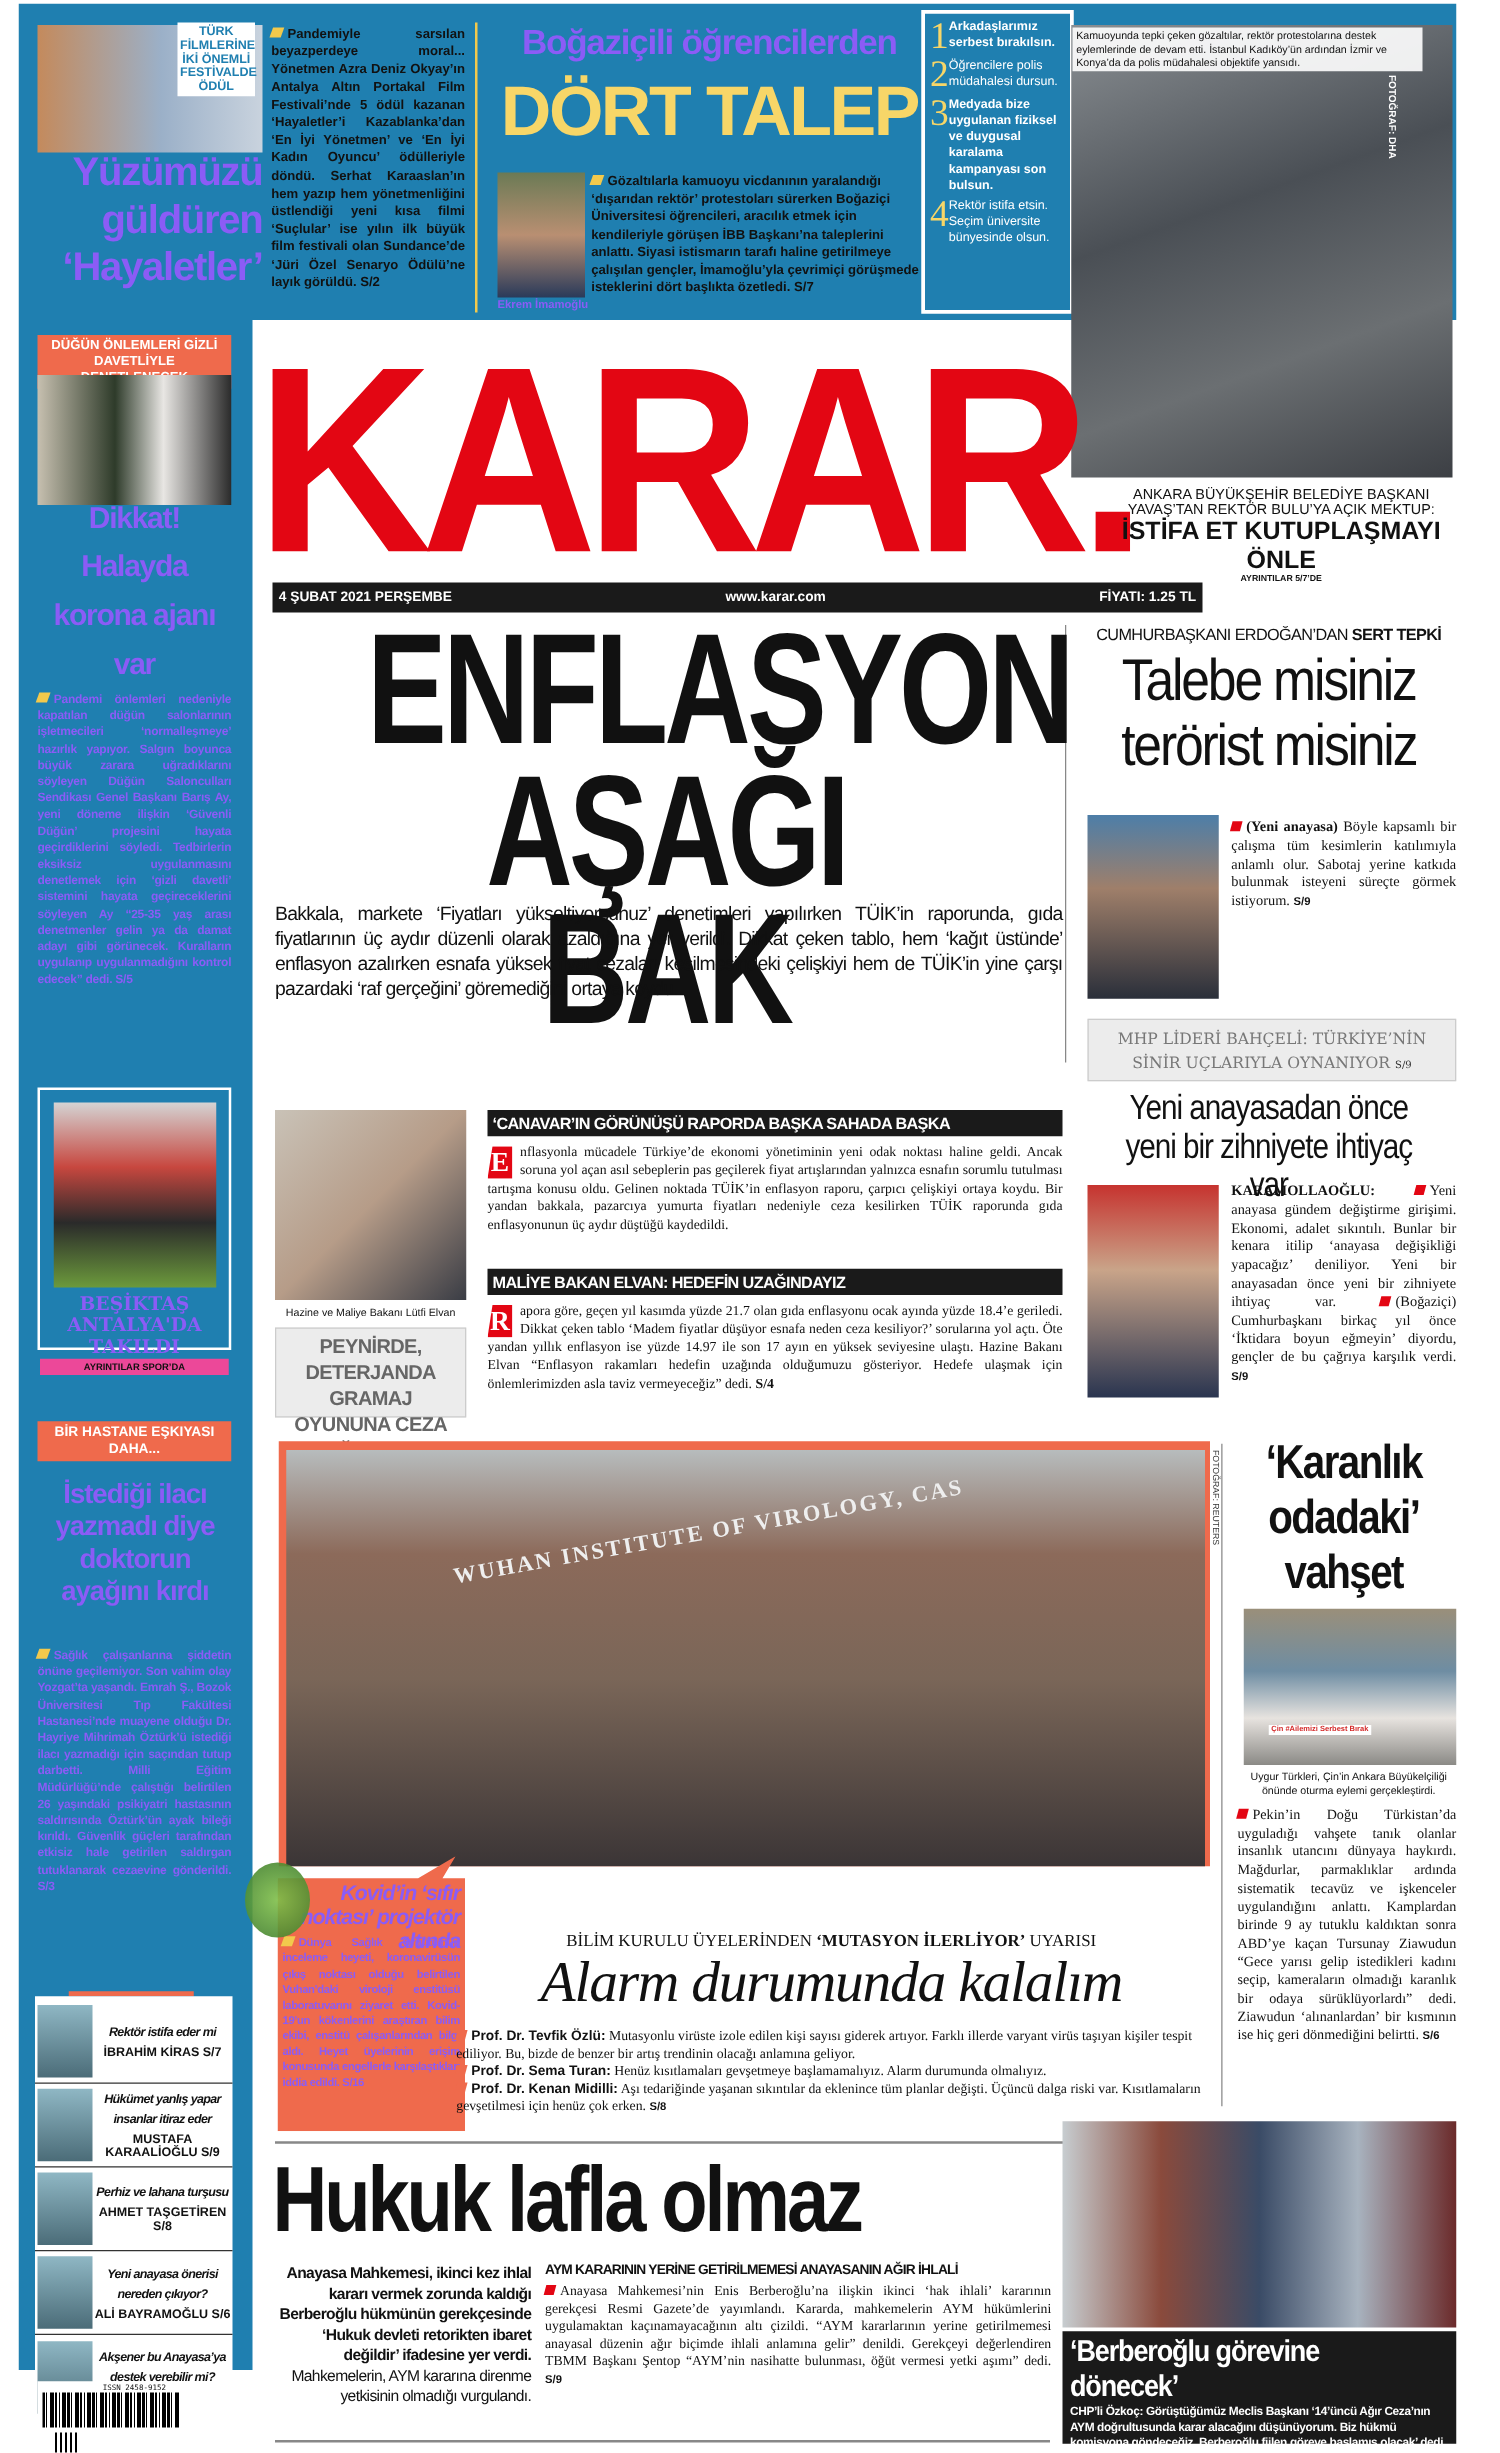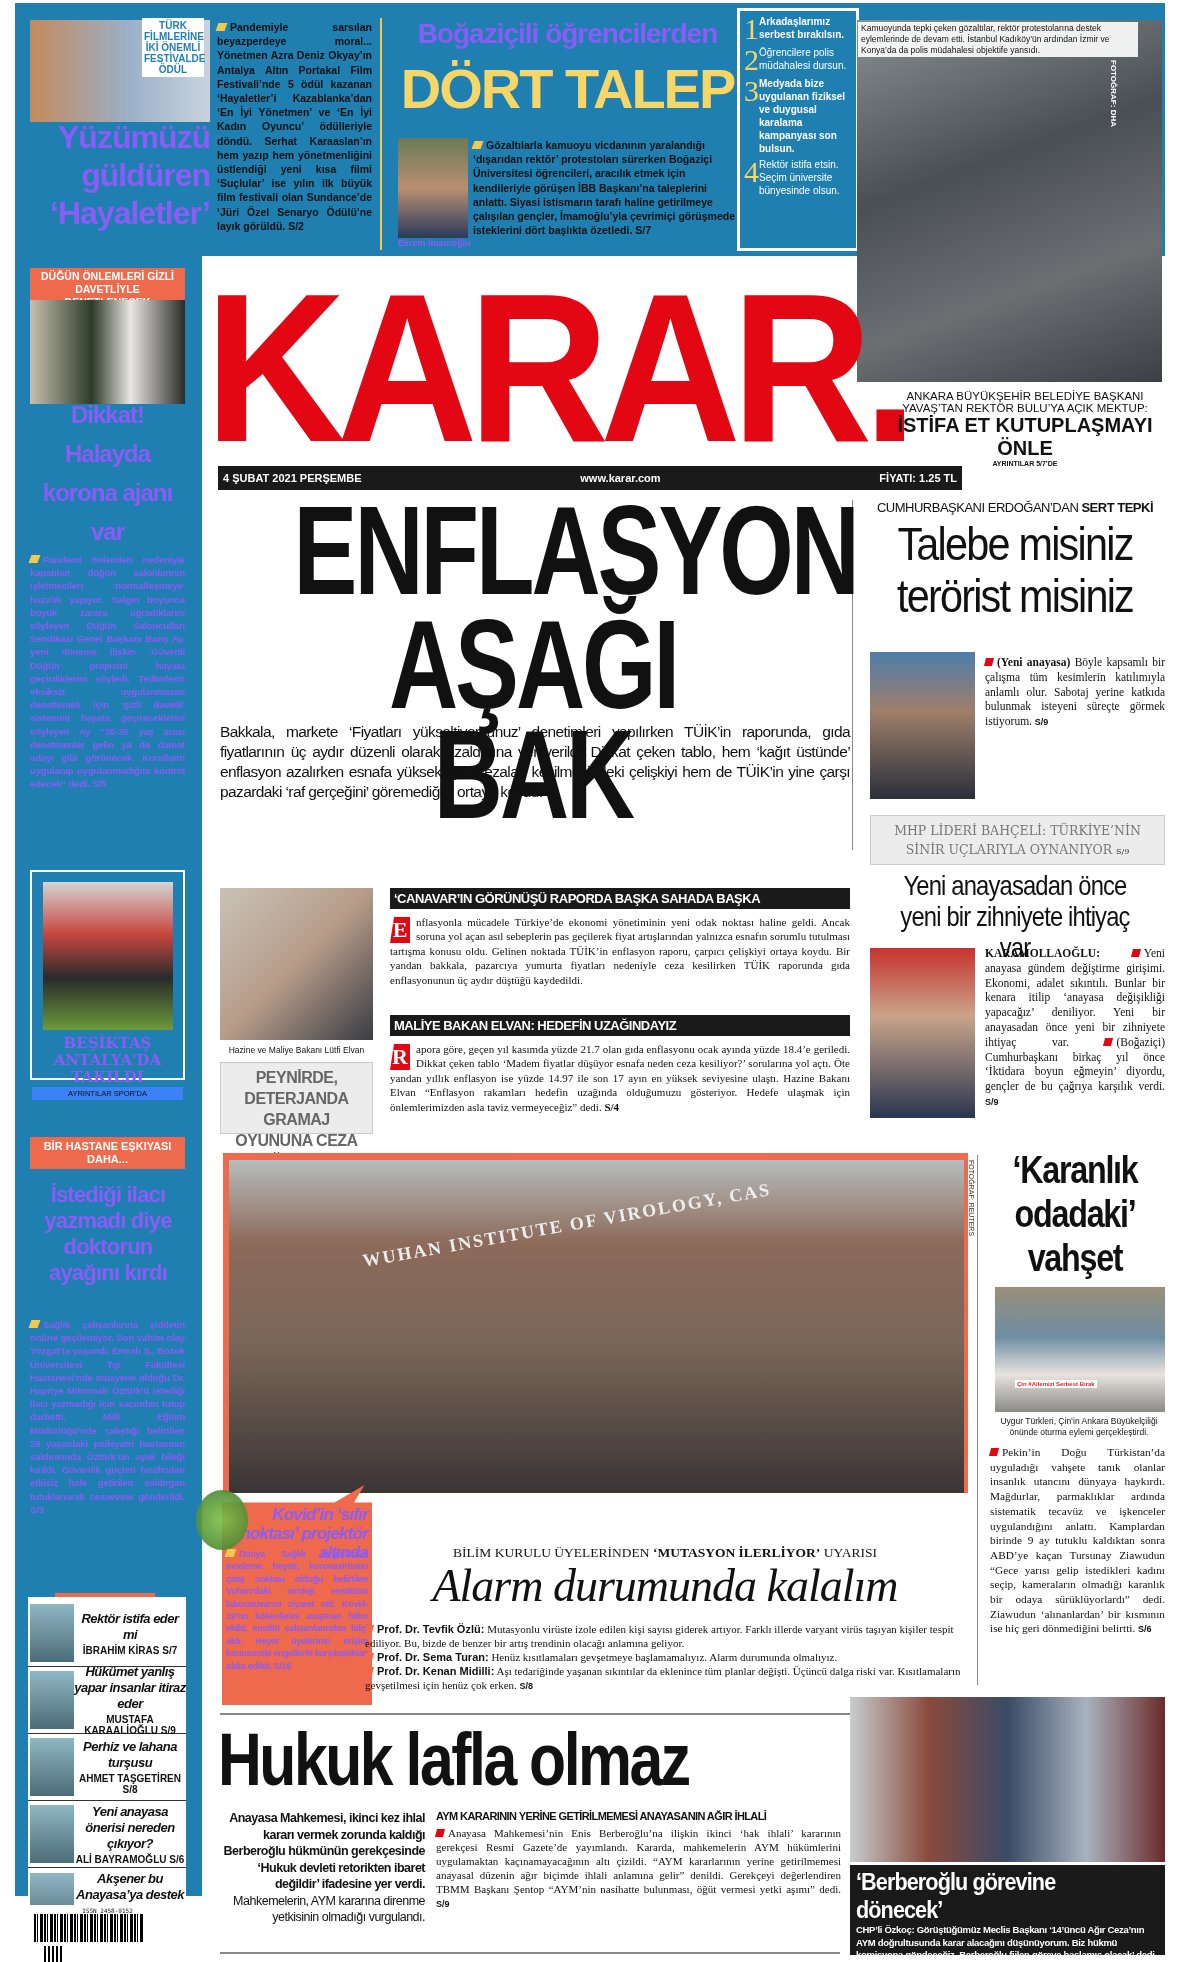--- a/index.html
+++ b/index.html
@@ -11,21 +11,21 @@
 .bul{display:inline-block;width:9px;height:8px;background:#f2c94c;margin-right:4px;transform:skewX(-20deg)}
 .rbul{display:inline-block;width:8px;height:8px;background:#e30613;margin-right:4px;transform:skewX(-15deg)}
 .wtxt{color:#8b5cf6;font-weight:bold}
 .label-red{background:#ef6a4c;color:#fff;font-weight:bold;text-align:center}
 .bar{background:#1a1a1a;color:#fff;font-weight:bold}
 .just{text-align:justify}
 .dropcap{float:left;background:#e30613;color:#fff;font-weight:bold;font-family:"Liberation Serif",serif;font-size:22px;line-height:26px;width:20px;text-align:center;margin:2px 6px 0 0;clip-path:polygon(0 100%,20% 0,100% 0,100% 100%)}
 .col-item{display:flex;align-items:center;border-bottom:1px solid #333;position:relative;height:67px}
 .col-item .face{width:44px;height:58px;background:linear-gradient(#8fb7c4,#4b6c78);margin-left:2px;flex:none}
 .col-item .txt{flex:1;text-align:center}
-.col-item .t{font-style:italic;font-weight:bold;font-size:13px;line-height:16px;letter-spacing:-0.5px}
+.col-item .t{font-style:italic;font-weight:bold;font-size:10px;line-height:16px;letter-spacing:-0.5px}
 .col-item .a{font-weight:bold;font-size:10px;margin-top:2px}
 </style>
 </head>
 <body>
 
 <div class="abs blue" style="left:15px;top:3px;width:1150px;height:253px"></div>
 <div class="abs blue" style="left:15px;top:256px;width:187px;height:1640px"></div>
 
 <div class="abs photo" style="left:30px;top:20px;width:180px;height:102px;background:linear-gradient(90deg,#c48a5c,#9bb0c8 55%,#c9d3de)"></div>
 <div class="abs" style="left:142px;top:18px;width:62px;background:#fff;color:#1f7fb0;font-weight:bold;font-size:10px;line-height:11px;text-align:center;padding:2px">TÜRK FİLMLERİNE İKİ ÖNEMLİ FESTİVALDE ÖDÜL</div>
@@ -145,21 +145,21 @@
 </div>
 
 <div class="abs label-red" style="left:30px;top:268px;width:155px;font-size:10.5px;line-height:13px;padding:2px">DÜĞÜN ÖNLEMLERİ GİZLİ DAVETLİYLE DENETLENECEK</div>
 <div class="abs photo" style="left:30px;top:300px;width:155px;height:104px;background:linear-gradient(90deg,#c7c0b0,#2e3b2a 40%,#e8e6e3 65%,#2b2b2b)"></div>
 <div class="abs wtxt" style="left:30px;top:395px;width:155px;text-align:center;font-size:24px;line-height:39px;letter-spacing:-1px">Dikkat! Halayda korona ajanı var</div>
 <div class="abs wtxt just" style="left:30px;top:553px;width:155px;font-size:9.6px;line-height:13.2px;letter-spacing:-0.2px"><span class="bul"></span><span>Pandemi önlemleri nedeniyle kapatılan düğün salonlarının işletmecileri ‘normalleşmeye’ hazırlık yapıyor. Salgın boyunca büyük zarara uğradıklarını söyleyen Düğün Salonculları Sendikası Genel Başkanı Barış Ay, yeni döneme ilişkin ‘Güvenli Düğün’ projesini hayata geçirdiklerini söyledi. Tedbirlerin eksiksiz uygulanmasını denetlemek için ‘gizli davetli’ sistemini hayata geçireceklerini söyleyen Ay “25-35 yaş arası denetmenler gelin ya da damat adayı gibi görünecek. Kuralların uygulanıp uygulanmadığını kontrol edecek” dedi. S/5</span></div>
 
 <div class="abs" style="left:30px;top:870px;width:155px;height:210px;border:2px solid #fff;background:#1f7fb0"></div>
 <div class="abs photo" style="left:43px;top:882px;width:130px;height:148px;background:linear-gradient(#d4d4d4,#c7473f 35%,#2a2a2a 65%,#6c9a3c)"></div>
 <div class="abs wtxt" style="left:32px;top:1035px;width:151px;text-align:center;font-family:'DejaVu Serif',serif;font-size:15px;line-height:17px">BEŞİKTAŞ ANTALYA'DA TAKILDI</div>
-<div class="abs" style="left:32px;top:1087px;width:151px;background:#3b82f6;text-align:center;font-size:7.5px;font-weight:normal;padding:2px">AYRINTILAR SPOR’DA</div>
+<div class="abs" style="left:32px;top:1087px;width:151px;background:#ec4899;text-align:center;font-size:7.5px;font-weight:bold;padding:2px">AYRINTILAR SPOR’DA</div>
 
 <div class="abs label-red" style="left:30px;top:1137px;width:155px;font-size:11px;line-height:13px;padding:3px 10px">BİR HASTANE EŞKIYASI DAHA...</div>
 <div class="abs wtxt" style="left:28px;top:1182px;width:160px;text-align:center;font-size:22px;line-height:26px;letter-spacing:-0.8px">İstediği ilacı yazmadı diye doktorun ayağını kırdı</div>
 <div class="abs wtxt just" style="left:30px;top:1318px;width:155px;font-size:9.6px;line-height:13.2px;letter-spacing:-0.2px"><span class="bul"></span><span>Sağlık çalışanlarına şiddetin önüne geçilemiyor. Son vahim olay Yozgat’ta yaşandı. Emrah Ş., Bozok Üniversitesi Tıp Fakültesi Hastanesi’nde muayene olduğu Dr. Hayriye Mihrimah Öztürk’ü istediği ilacı yazmadığı için saçından tutup darbetti. Milli Eğitim Müdürlüğü’nde çalıştığı belirtilen 26 yaşındaki psikiyatri hastasının saldırısında Öztürk’ün ayak bileği kırıldı. Güvenlik güçleri tarafından etkisiz hale getirilen saldırgan tutuklanarak cezaevine gönderildi. S/3</span></div>
 
 <div class="abs" style="left:55px;top:1593px;width:100px;height:4px;background:#ef6a4c"></div>
 <div class="abs" style="left:28px;top:1597px;width:158px;height:302px;background:#fff;padding:3px 0">
   <div class="col-item">
       <div class="face"></div>
       <div class="txt">

